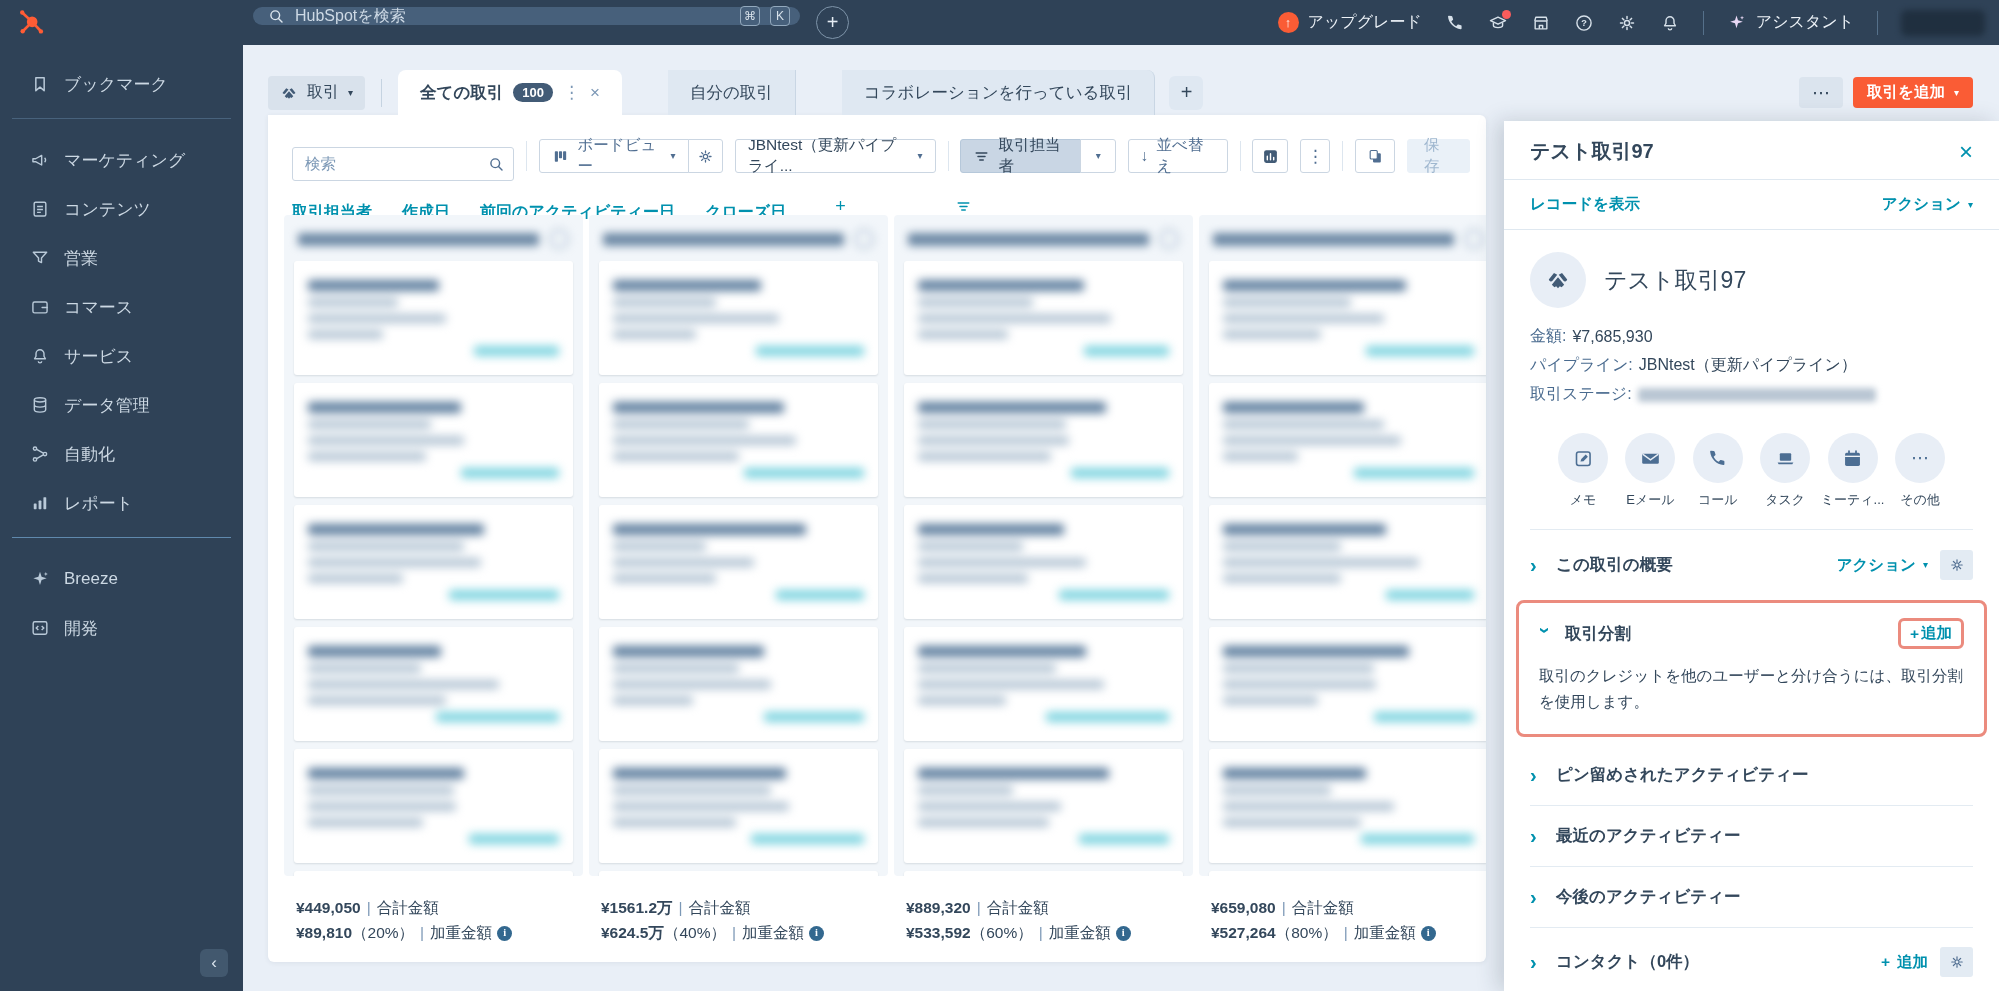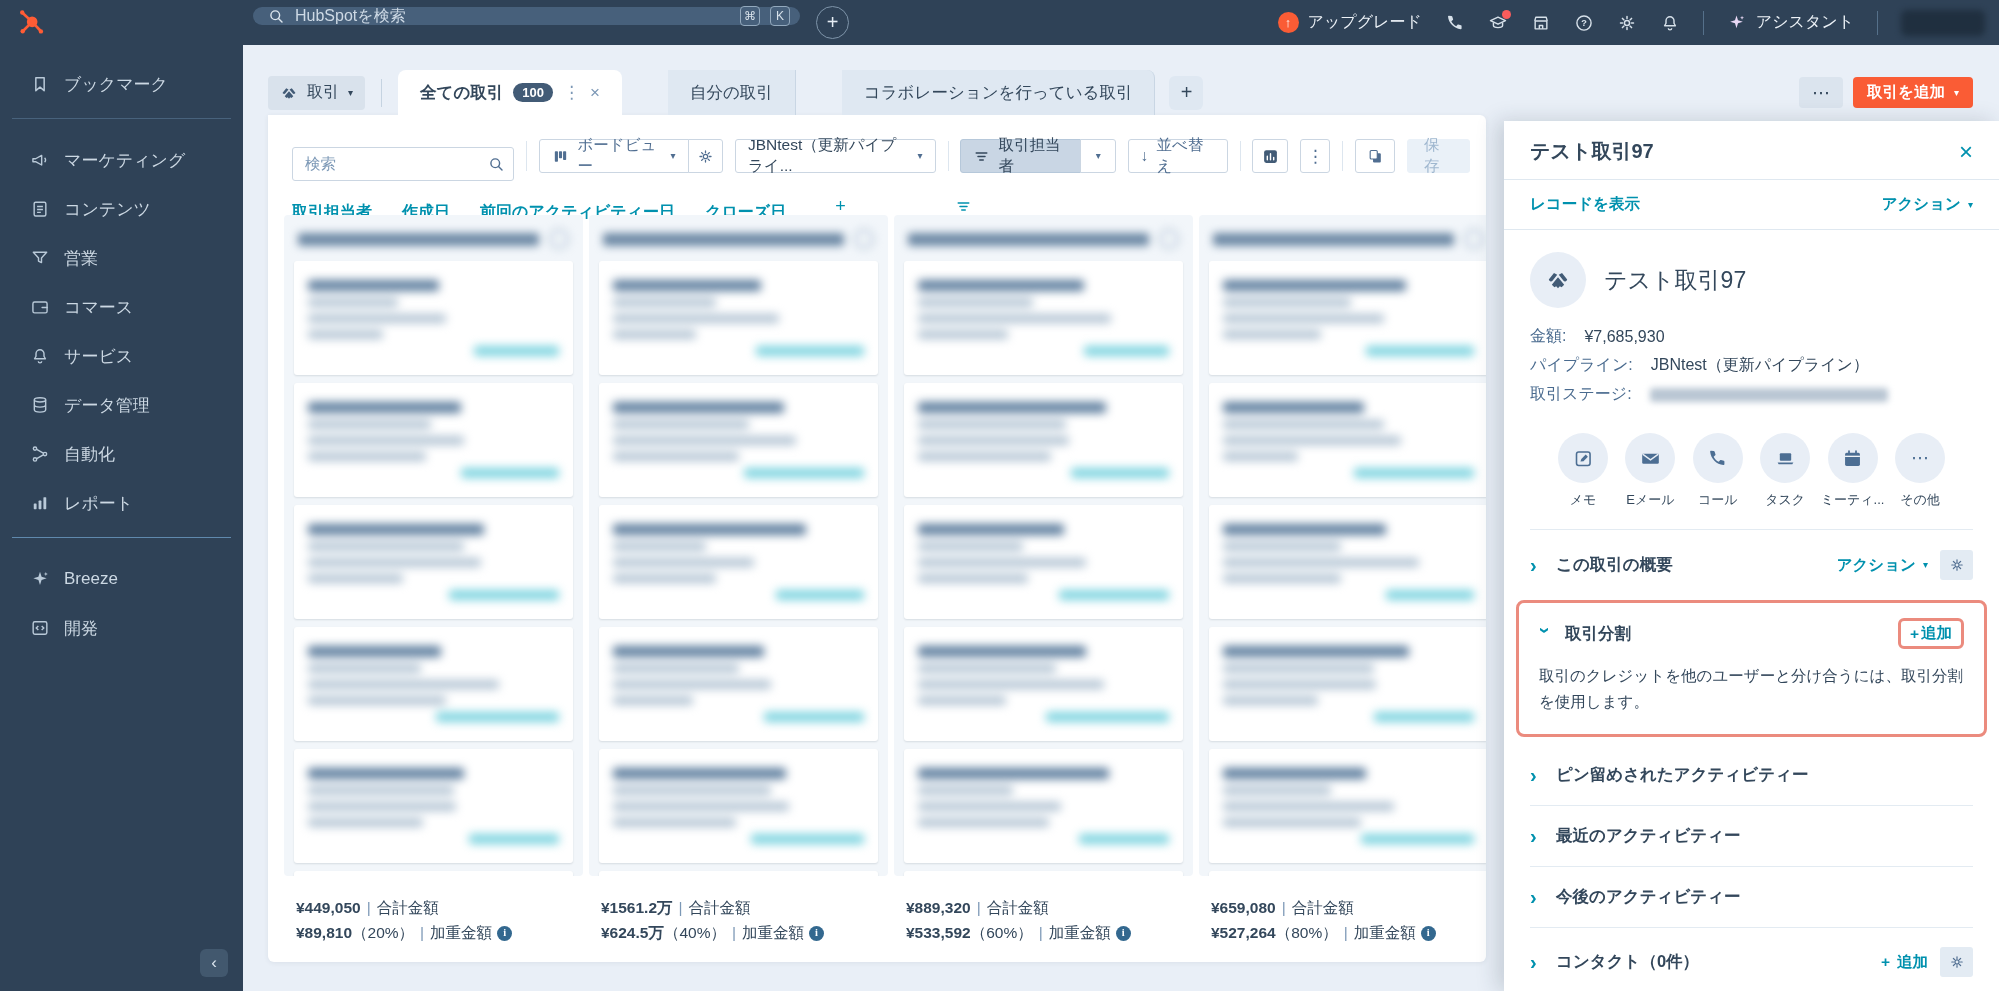--- a/index.html
+++ b/index.html
@@ -118,21 +118,21 @@
   .rp-head { padding:17px 26px 14px; border-bottom:1px solid #dfe8f0; display:flex; align-items:center; justify-content:space-between; }
   .rp-title { font-size:20px; font-weight:700; }
   .rp-close { color:#0091ae; font-size:24px; line-height:1; }
   .rp-links { padding:14px 26px; border-bottom:1px solid #dfe8f0; display:flex; align-items:center; justify-content:space-between; }
   .tlink { color:#0091ae; font-size:15.5px; font-weight:700; display:inline-flex; align-items:center; gap:7px; }
   .rp-body { flex:1; padding:18px 26px 0; overflow:hidden; }
   .profile { display:flex; align-items:center; gap:18px; margin:4px 0 18px; }
   .avatar { width:56px; height:56px; border-radius:50%; background:#e8eef6; display:flex; align-items:center; justify-content:center; }
   .avatar .i { width:26px; height:26px; color:#425b76; }
   .rec-name { font-size:23px; font-weight:500; }
-  .prop { font-size:16px; margin:8px 0; display:flex; align-items:center; gap:18px; }
+  .prop { font-size:16px; margin:8px 0; display:flex; align-items:center; gap:6px; }
   .prop .lab { color:#4a6b8f; }
   .prop .val { color:#33475b; }
   .prop .i { width:16px; height:16px; color:#425b76; }
   .blur-pill { display:inline-block; width:238px; height:14px; background:#b9c6d3; border-radius:3px; filter:blur(3px); }
   .qactions { display:flex; justify-content:space-between; padding:20px 22px 6px; }
   .qa { display:flex; flex-direction:column; align-items:center; gap:8px; width:62px; }
   .qa-circ { width:50px; height:50px; border-radius:50%; background:#e8eef6; display:flex; align-items:center; justify-content:center; color:#4c6e93; }
   .qa-circ .i { width:21px; height:21px; }
   .qa span.lbl { font-size:13px; color:#33475b; white-space:nowrap; }
   .secrow { display:flex; align-items:center; padding:19px 0; border-top:1px solid #e3ebf2; }

